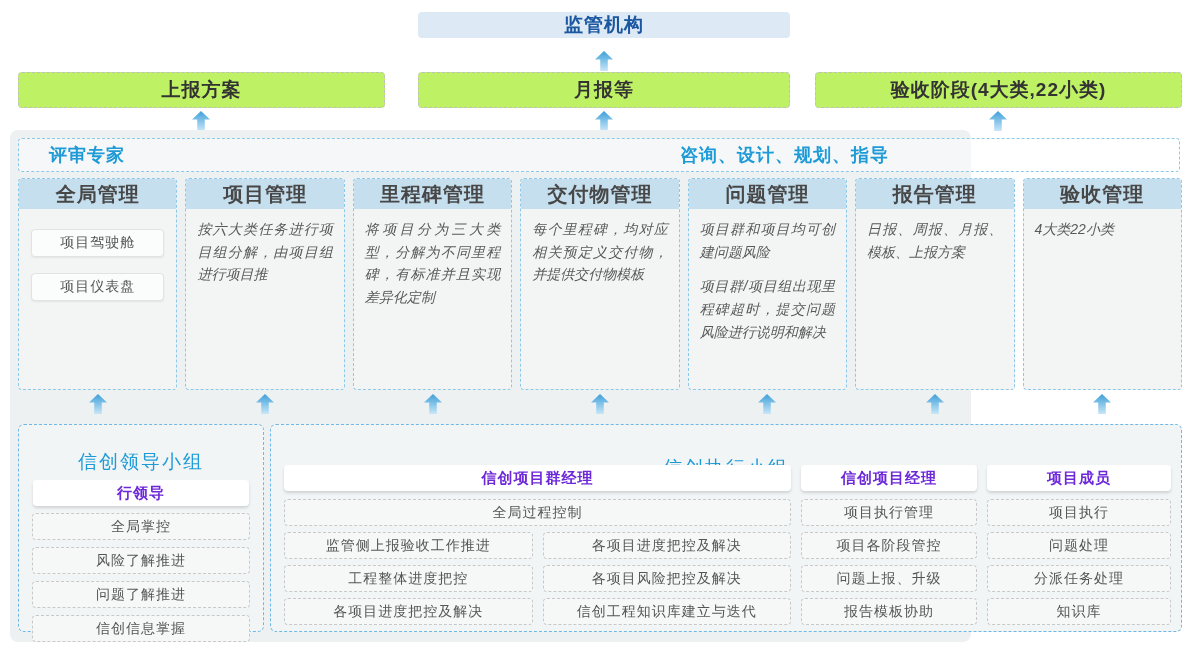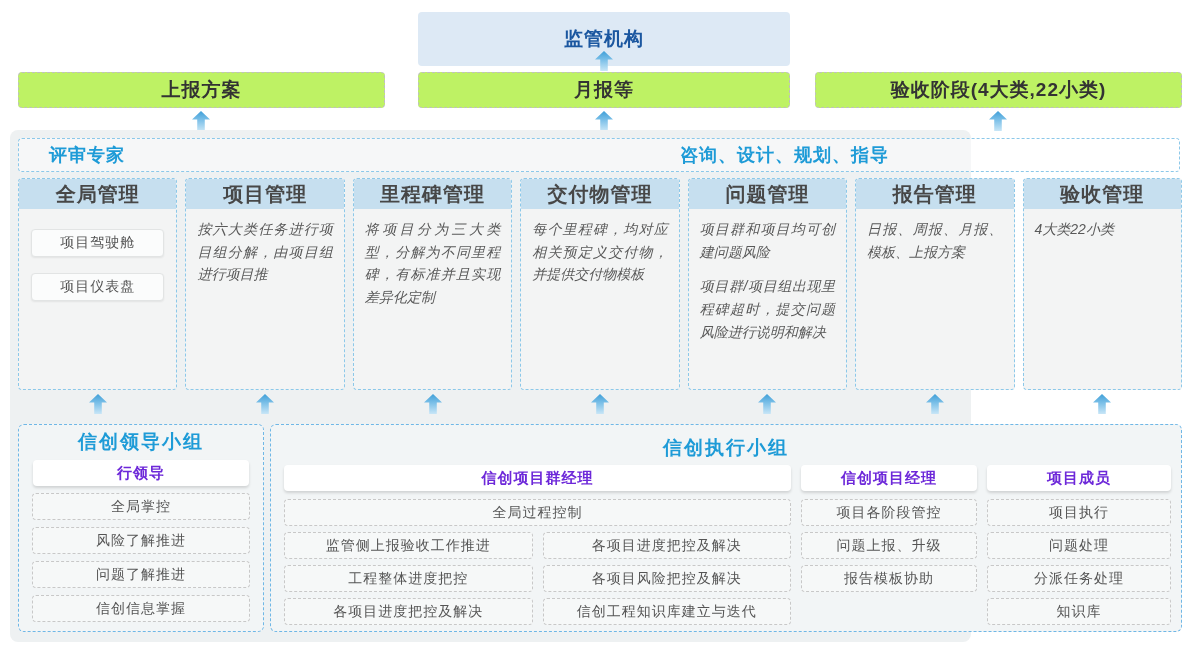--- a/index.html
+++ b/index.html
@@ -5,21 +5,21 @@
   html,body{margin:0;padding:0;}
   body{
     width:1200px;height:650px;background:#ffffff;position:relative;overflow:hidden;
     font-family:"Liberation Sans","DejaVu Sans",sans-serif;
     -webkit-font-smoothing:antialiased;
   }
   .abs{position:absolute;box-sizing:border-box;}
 
   
   .regulator{
-    left:418px;top:12px;width:372px;height:54px;background:#dde9f5;border-radius:4px;
+    left:418px;top:12px;width:372px;height:26px;background:#dde9f5;border-radius:4px;
     display:flex;align-items:center;justify-content:center;
     font-size:19px;font-weight:bold;color:#1b57a0;letter-spacing:1px;
   }
 
   
   .arrow{
     width:18px;height:20px;
     background:linear-gradient(to bottom,#3f9fd8 0%,#7cc0e8 45%,#c8e6f7 100%);
     clip-path:polygon(50% 0%,100% 42%,71% 42%,71% 100%,29% 100%,29% 42%,0% 42%);
   }
@@ -69,22 +69,22 @@
     display:flex;align-items:center;justify-content:center;
     font-size:14px;color:#555;box-sizing:border-box;letter-spacing:1px;
   }
   .mini-pill + .mini-pill{margin-top:16px;}
 
   
   .group-box{
     top:294px;height:208px;border:1px dashed #6fb7e6;border-radius:6px;background:#f2f5f6;
   }
   .group-title{
-    margin-top:4px;height:26px;display:flex;align-items:center;justify-content:center;
-    font-size:19px;font-weight:bold;color:#1e9bd7;letter-spacing:2px;
+    margin-top:24px;height:26px;display:flex;align-items:center;justify-content:center;
+    font-size:19px;font-weight:normal;color:#1e9bd7;letter-spacing:2px;
   }
   .role-pill{
     height:26px;background:#ffffff;border-radius:4px;box-shadow:0 2px 3px rgba(0,0,0,0.14);
     display:flex;align-items:center;justify-content:center;
     font-size:15px;font-weight:bold;color:#6d28d9;box-sizing:border-box;letter-spacing:1px;
   }
   .d-item{
     height:27px;border:1px dashed #c8c8c8;border-radius:4px;background:#f6f8f8;
     display:flex;align-items:center;justify-content:center;
     font-size:14px;color:#555;box-sizing:border-box;letter-spacing:1px;white-space:nowrap;overflow:hidden;
@@ -210,20 +210,21 @@
         <div class="d-item">各项目进度把控及解决</div>
         <div class="d-item">工程整体进度把控</div>
         <div class="d-item">各项目风险把控及解决</div>
         <div class="d-item">各项目进度把控及解决</div>
         <div class="d-item">信创工程知识库建立与迭代</div>
       </div>
     </div>
 
     <div class="subsec stack" style="left:530px;width:176px;">
       <div class="role-pill">信创项目经理</div>
+      <div class="d-item">项目执行管理</div>
       <div class="d-item">项目各阶段管控</div>
       <div class="d-item">问题上报、升级</div>
       <div class="d-item">报告模板协助</div>
     </div>
 
     <div class="subsec stack" style="left:716px;width:184px;">
       <div class="role-pill">项目成员</div>
       <div class="d-item">项目执行</div>
       <div class="d-item">问题处理</div>
       <div class="d-item">分派任务处理</div>

